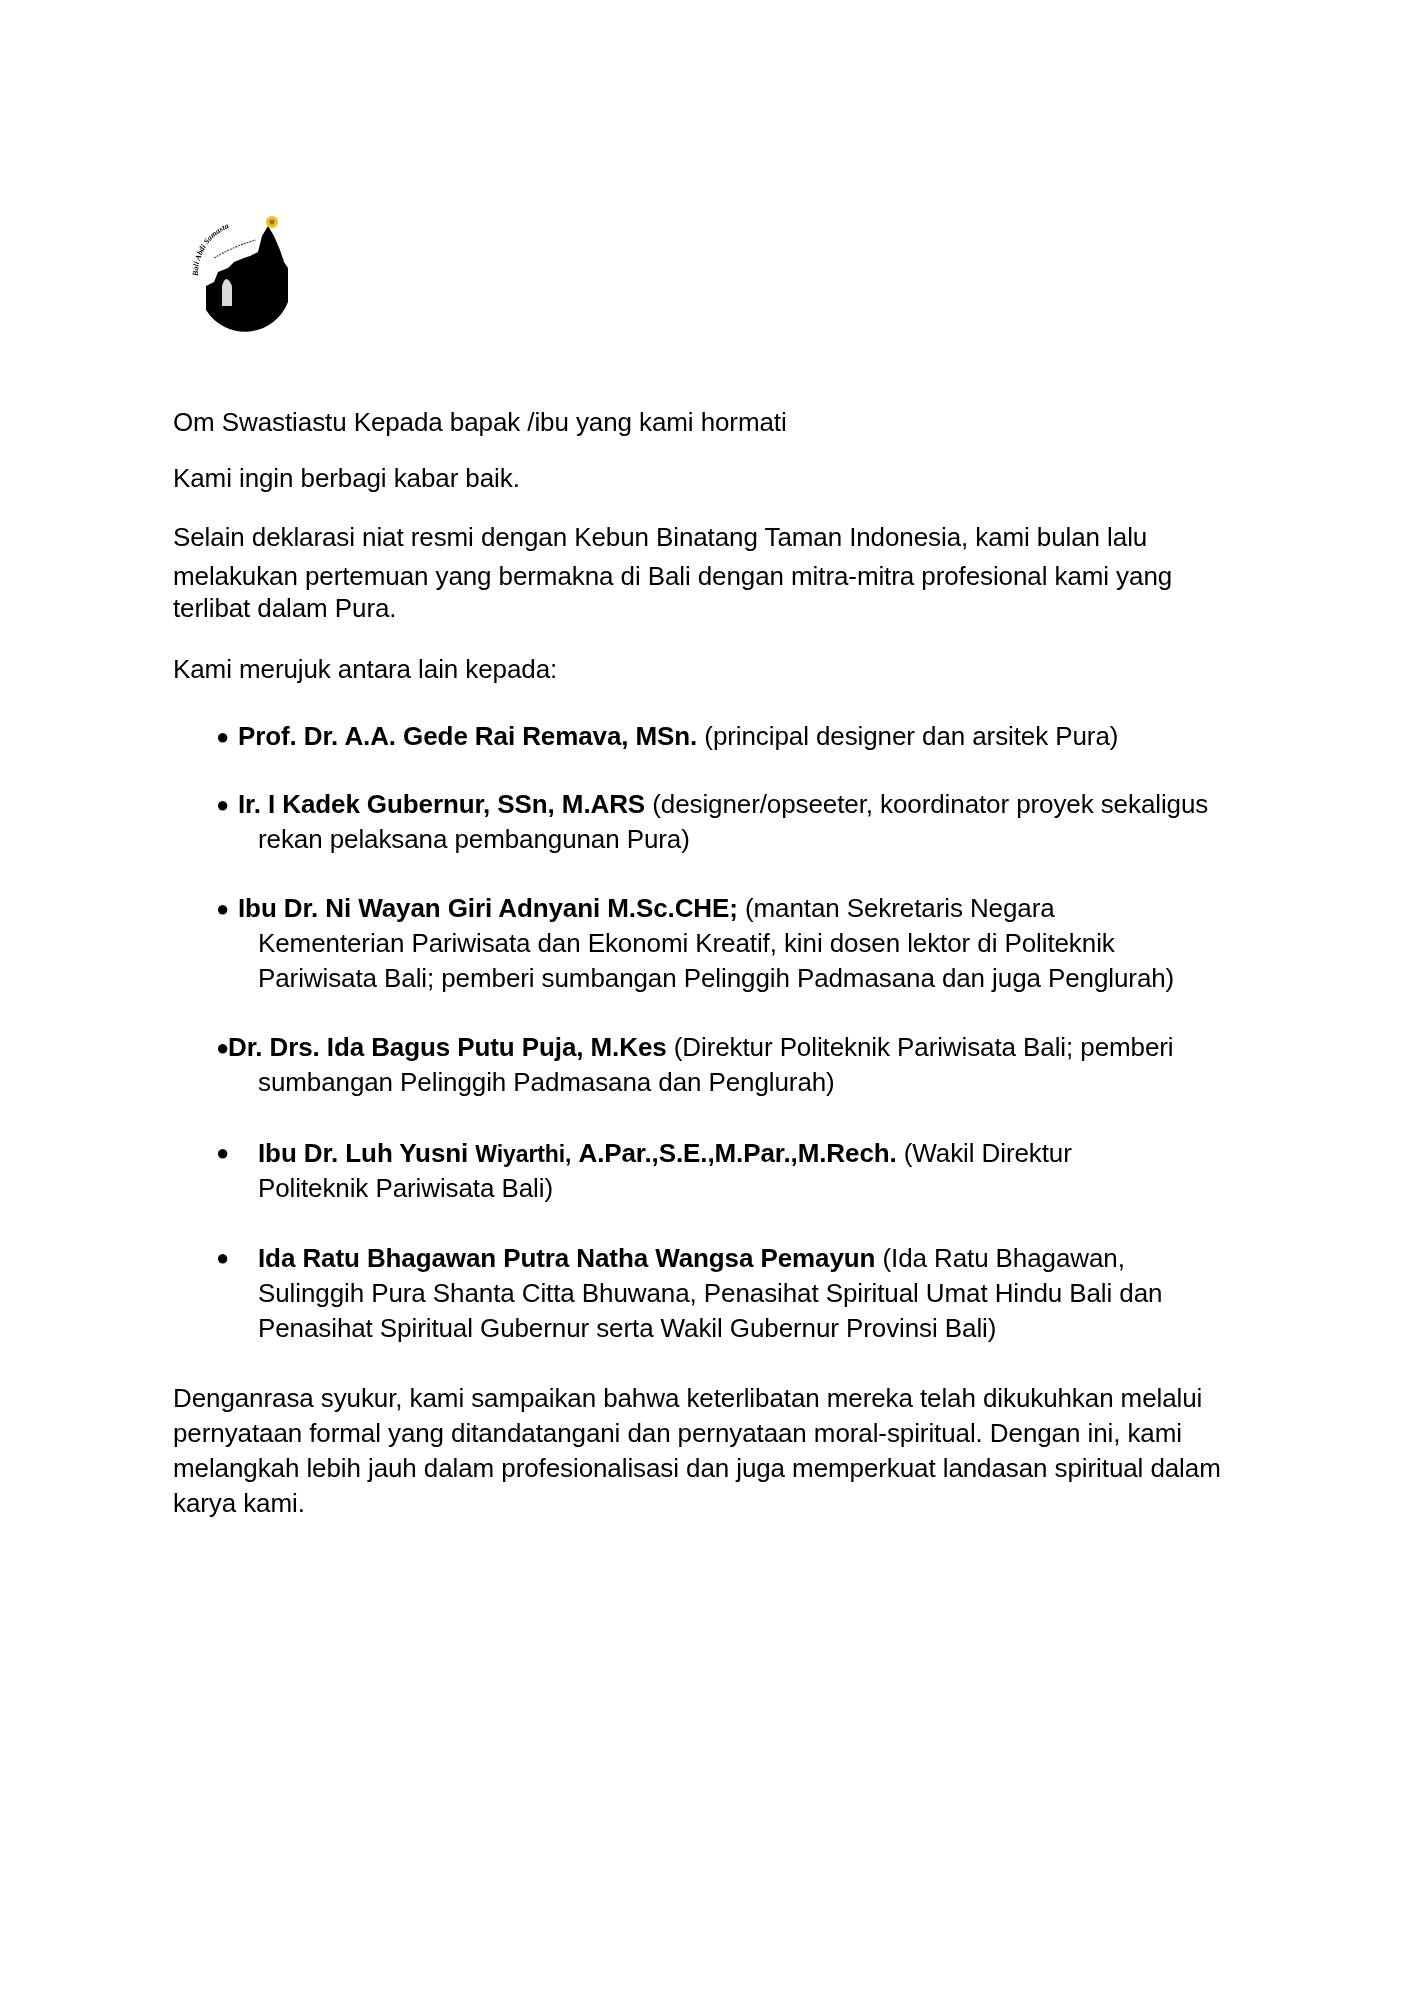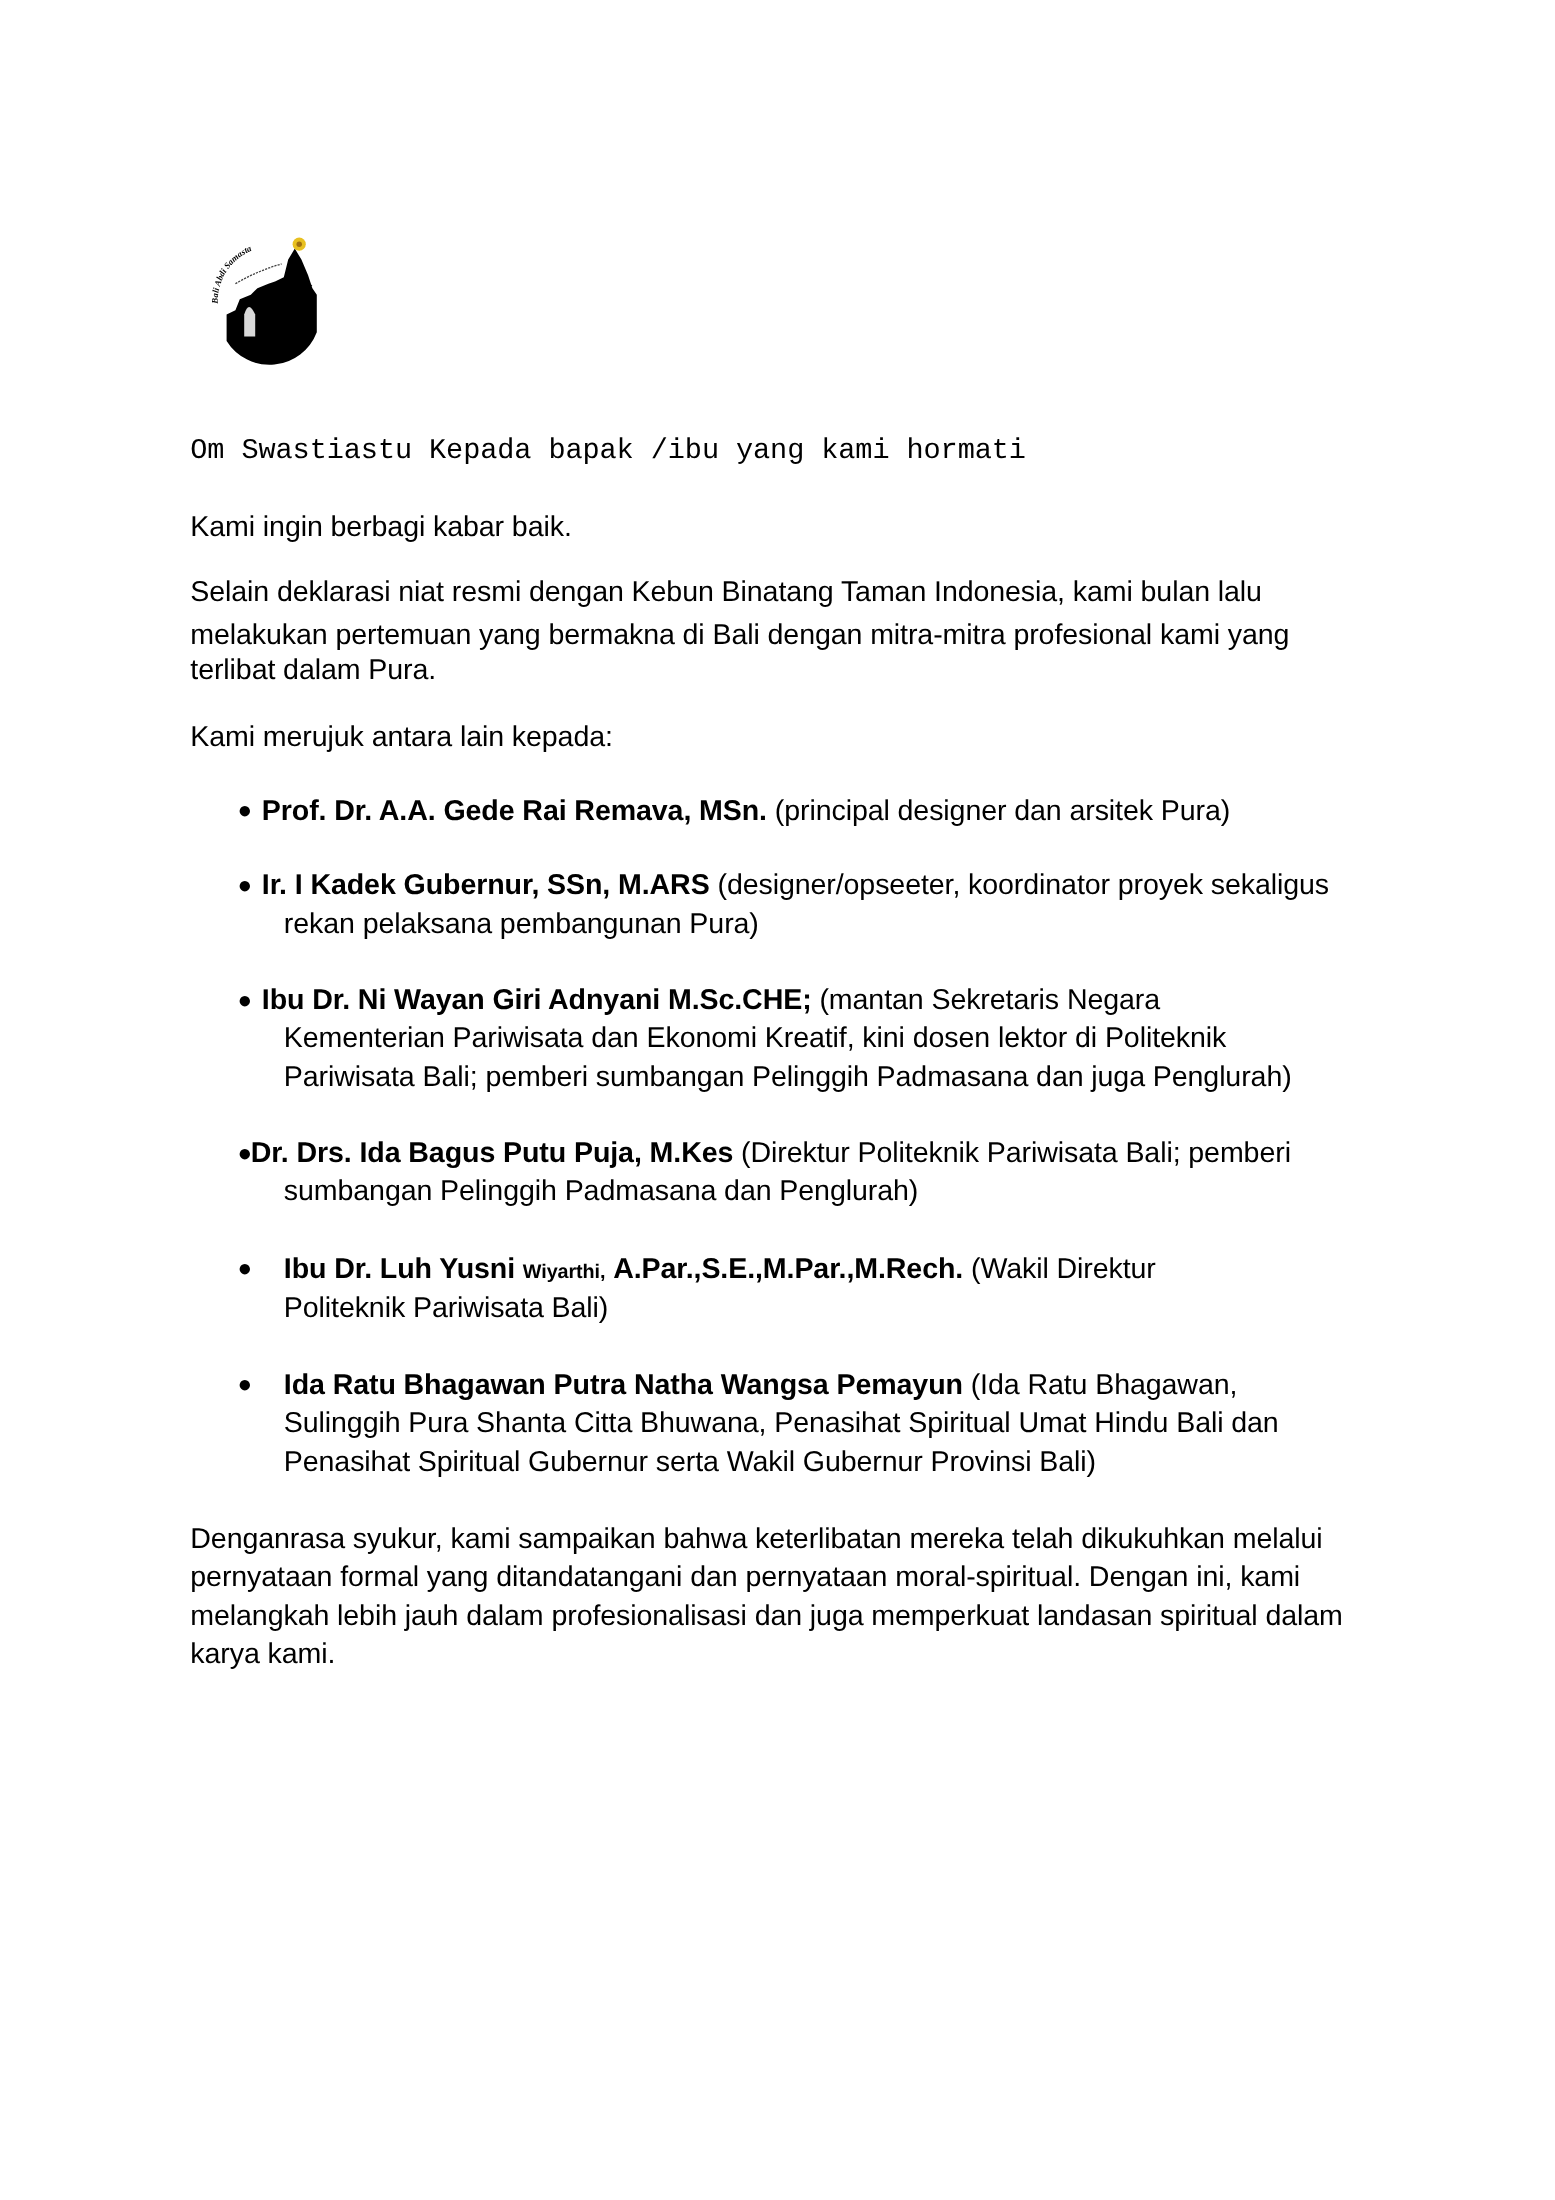--- a/index.html
+++ b/index.html
@@ -10,21 +10,21 @@
     .logo { position: absolute; left: 184px; top: 206px; width: 126px; height: 132px; }
     .line {
       position: absolute; left: 173px; font-size: 26px; line-height: 30px;
       white-space: nowrap; letter-spacing: -0.1px;
     }
     .b { font-weight: bold; }
     .bullet-dot {
       position: absolute; font-size: 22px; line-height: 30px;
     }
     .item-line { position: absolute; font-size: 26px; line-height: 30px; white-space: nowrap; letter-spacing: -0.1px; }
-    .small-bold { font-size: 18px; font-weight: bold; }
+    .small-bold { font-size: 23px; font-weight: bold; }
   </style>
 </head>
 <body>
 
 <div class="logo">
   <svg width="126" height="132" viewBox="0 0 126 132">
     <defs>
       <path id="arcPath" d="M 14 70 A 50 50 0 0 1 78 20" fill="none"></path>
     </defs>
 
@@ -42,21 +42,21 @@
 
     <path d="M 30 52 Q 50 40 72 34" stroke="#444" stroke-width="1.2" fill="none" stroke-dasharray="2 1"></path>
 
     <circle cx="88" cy="16" r="6" fill="#e8c020"></circle>
     <circle cx="88" cy="16" r="2.5" fill="#a07010"></circle>
 
     <text x="106" y="74" font-size="10" font-family="Liberation Serif, serif" fill="#fff" transform="rotate(90 106 74)">BAS</text>
   </svg>
 </div>
 
-<div class="line" style="top:394px;font-family:Liberation Mono, monospace;">Om Swastiastu Kepada bapak /ibu yang kami hormati</div>
+<div class="line" style="top:407px;">Om Swastiastu Kepada bapak /ibu yang kami hormati</div>
 <div class="line" style="top:463px;">Kami ingin berbagi kabar baik.</div>
 
 <div>
   <div class="line" style="top:522px;text-align:right;">Selain deklarasi niat resmi dengan Kebun Binatang Taman Indonesia, kami bulan lalu</div>
   <div class="line" style="top:561px;">melakukan pertemuan yang bermakna di Bali dengan mitra-mitra profesional kami yang</div>
   <div class="line" style="top:593px;">terlibat dalam Pura.</div>
 </div>
 
 <div class="line" style="top:654px;">Kami merujuk antara lain kepada:</div>
 

